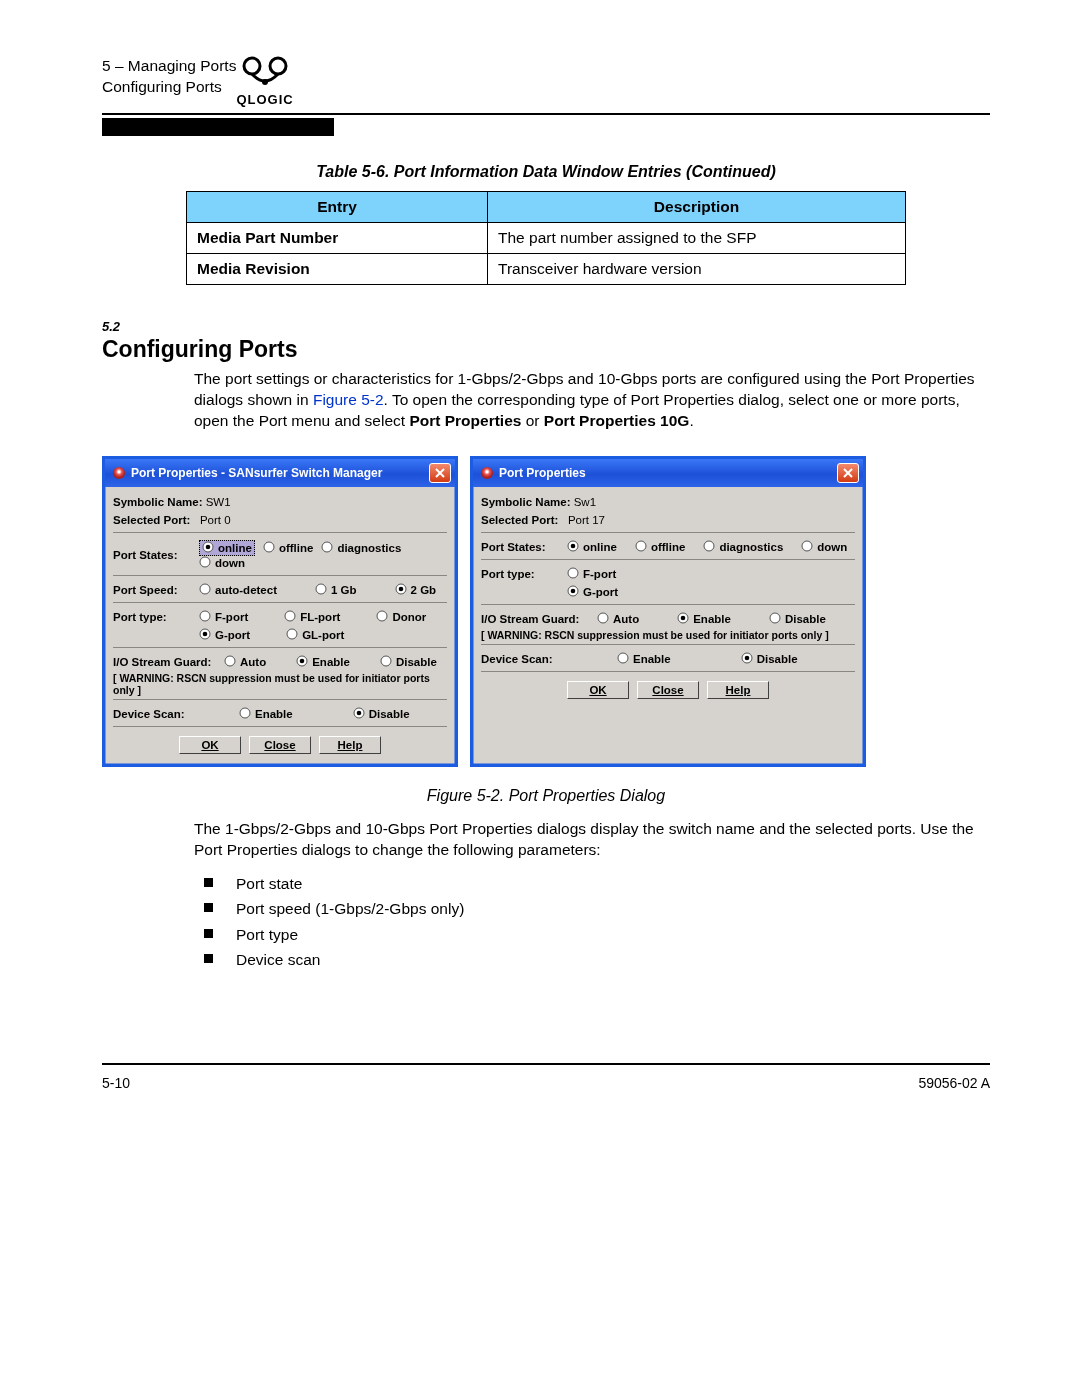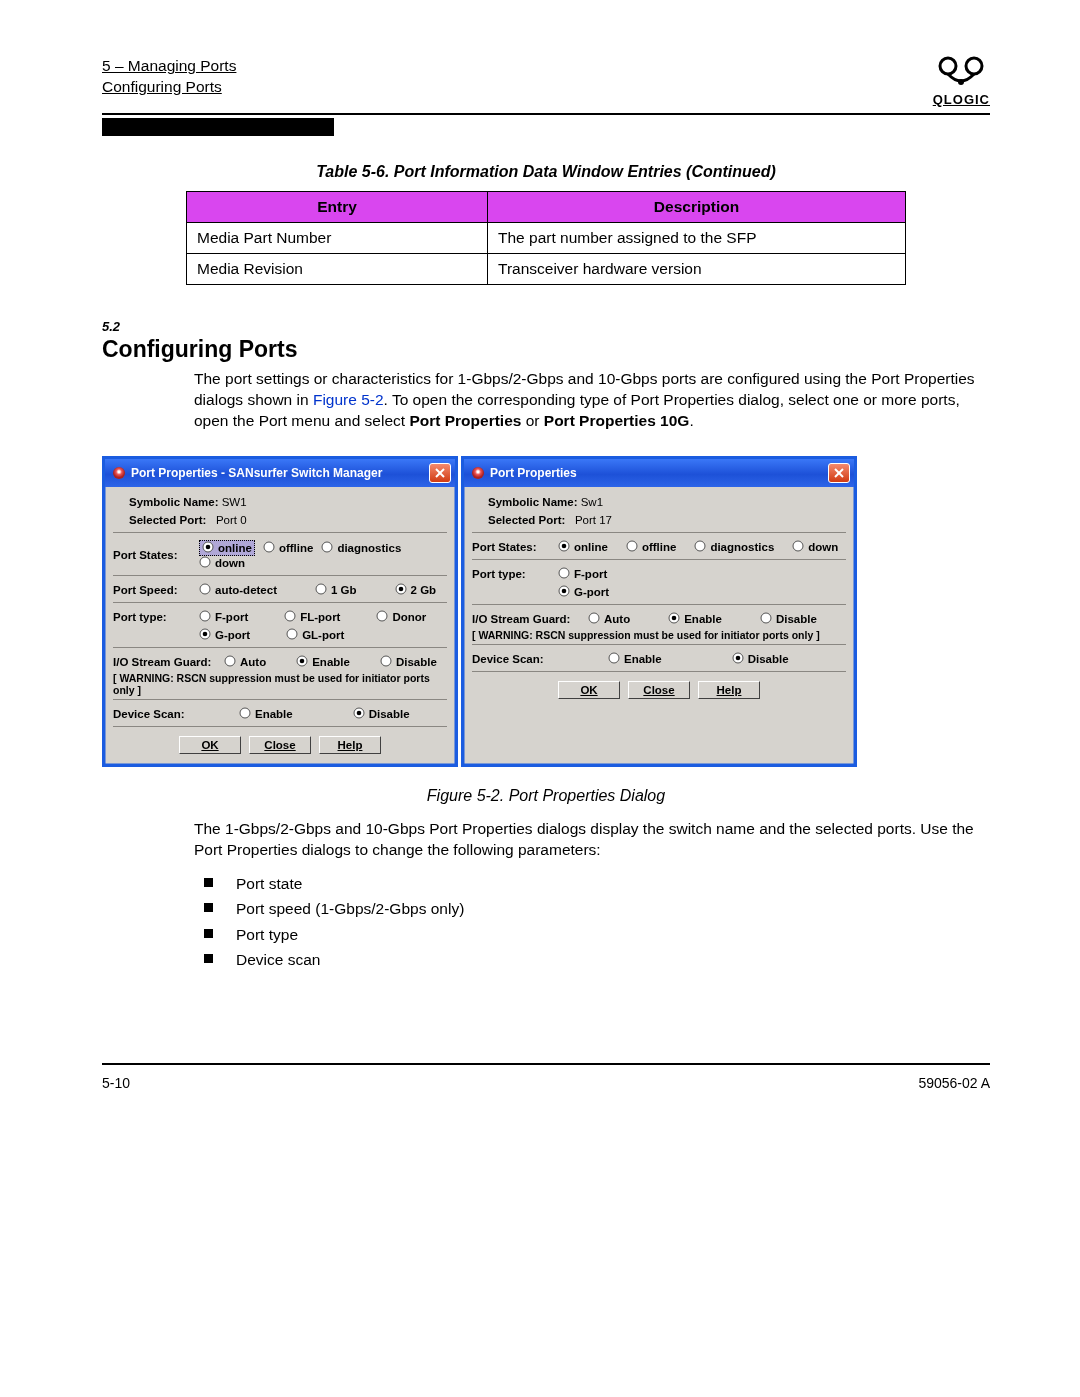--- a/index.html
+++ b/index.html
@@ -10,23 +10,21 @@
     font-size: 15.5px;
     color: #000;
     width: 1080px;
   }
   .page {
     padding: 56px 90px 40px 102px;
     position: relative;
   }
   .header {
     display: flex;
-    justify-content: space-between;
     align-items: flex-start;
-    text-decoration: underline;
   }
   .header-left { font-size: 15.5px; line-height: 1.35; }
   .logo { text-align: center; }
   .logo svg { display: block; margin: 0 auto; }
   .logo-text { font-size: 13px; letter-spacing: 1px; font-weight: 600; margin-top: 2px; }
   .header-bar {
     height: 2px; background: #000; margin-top: 6px;
   }
   .black-strip {
     position: absolute;
@@ -50,39 +48,39 @@
     font-size: 15.5px;
   }
   table.info th, table.info td {
     border: 1.5px solid #000;
     padding: 6px 10px;
     text-align: left;
   }
   table.info th {
     font-weight: bold;
     text-align: center;
-    background: #d946ef;
-  }
-  table.info td.entry { width: 280px; }
+    background: #7dd3fc;
+  }
+  table.info td.entry { width: 280px; font-weight: bold; }
   .sec-num {
     font-style: italic;
     font-weight: bold;
     font-size: 13px;
     margin-top: 34px;
   }
   h2.sec-title {
     font-size: 23px;
     margin: 2px 0 6px;
     font-weight: bold;
   }
   .body-indent { margin-left: 92px; font-size: 15.5px; line-height: 1.35; }
   .body-indent a { color: #0033cc; text-decoration: none; }
   .dialogs {
     display: flex;
-    gap: 3px;
+    gap: 12px;
     margin: 24px 0 10px 0;
   }
   .dlg {
     border: 3px solid #1b5ce0;
     background: #d6d3ce;
     font-family: Tahoma, Arial, sans-serif;
     font-size: 11.5px;
     box-shadow: 0 0 0 0.5px #1b5ce0 inset;
   }
   .dlg-a { width: 350px; }
@@ -102,21 +100,21 @@
   .closebtn {
     width: 20px; height: 18px;
     background: linear-gradient(180deg, #f48a6e, #d13a12);
     border: 1px solid #fff;
     border-radius: 3px;
     display: flex; align-items: center; justify-content: center;
   }
   .closebtn svg { stroke: #fff; stroke-width: 2; }
   .dlg-body { padding: 6px 8px 8px; }
   .dlg-row { padding: 3px 0; }
-  .lbl-b { font-weight: bold; margin-left: 16px; }
+  .lbl-b { font-weight: bold; }
   .hr { border: none; border-top: 1px solid #8a8782; margin: 3px 0 5px; }
   .radio-row { display: flex; align-items: center; gap: 6px; padding: 2px 0; font-weight: bold; }
   .radio-lbl { font-weight: bold; min-width: 80px; }
   .radio-group { display: flex; flex-wrap: wrap; gap: 0 8px; flex: 1; }
   .radio-opt { display: flex; align-items: center; gap: 4px; font-weight: bold; }
   .radio-opt.sel-box { background: #b0a7d7; border: 1px dotted #000; padding: 0 2px; }
   .rsvg { width: 12px; height: 12px; }
   .warn { font-size: 10.5px; font-weight: bold; margin: 1px 0 2px; }
   .btnbar { display: flex; gap: 8px; justify-content: center; padding: 4px 0 2px; align-items: center; }
   .btn {

